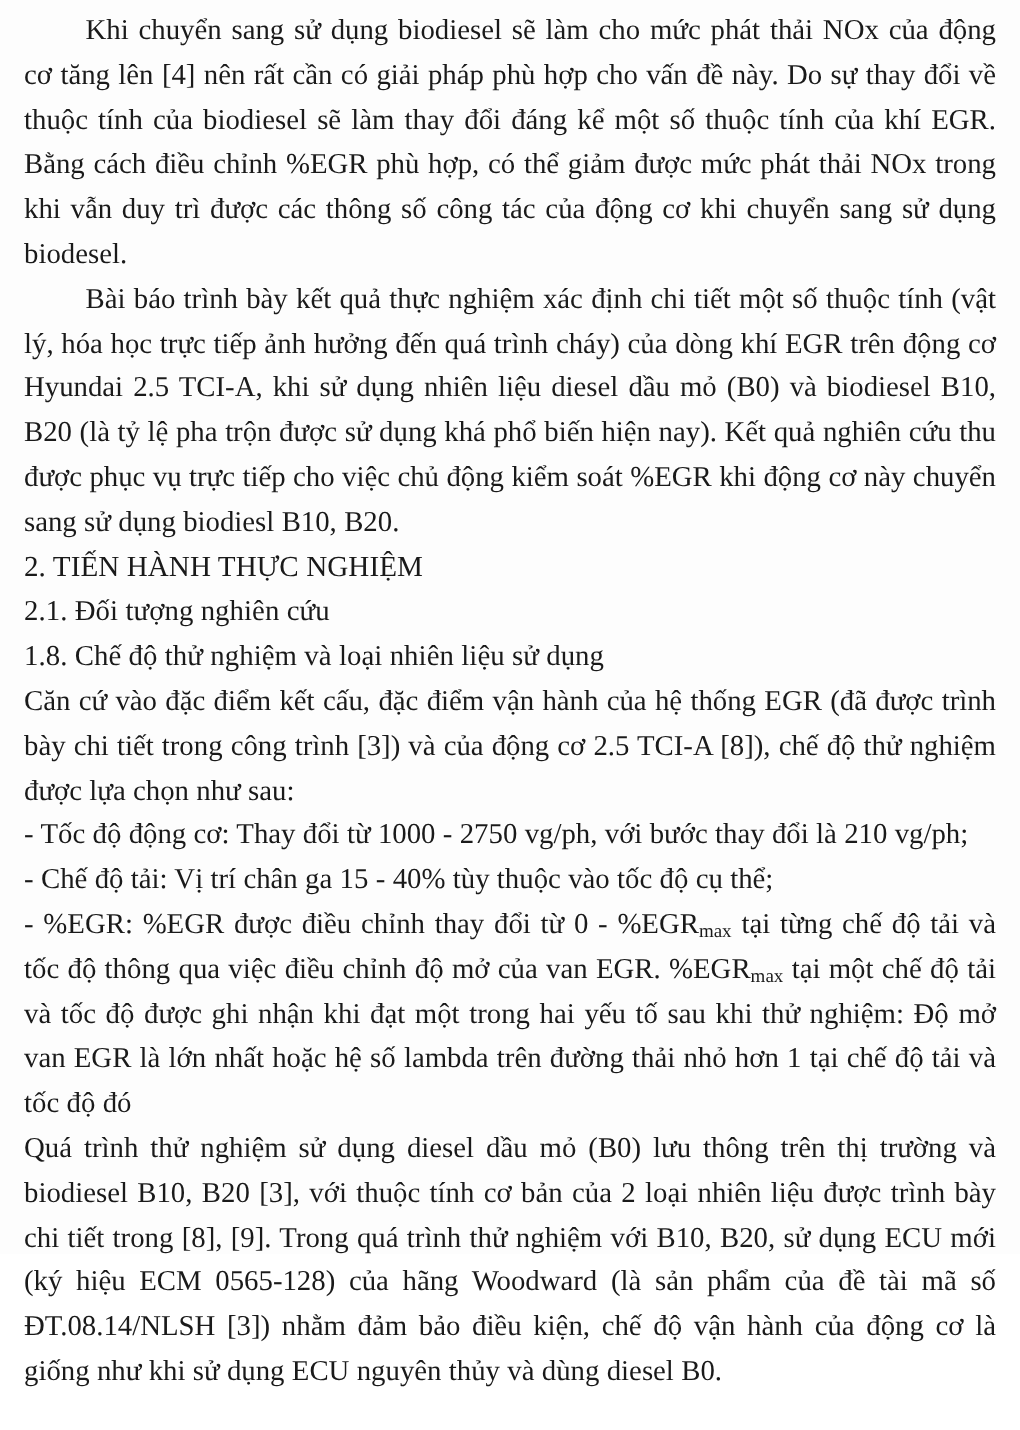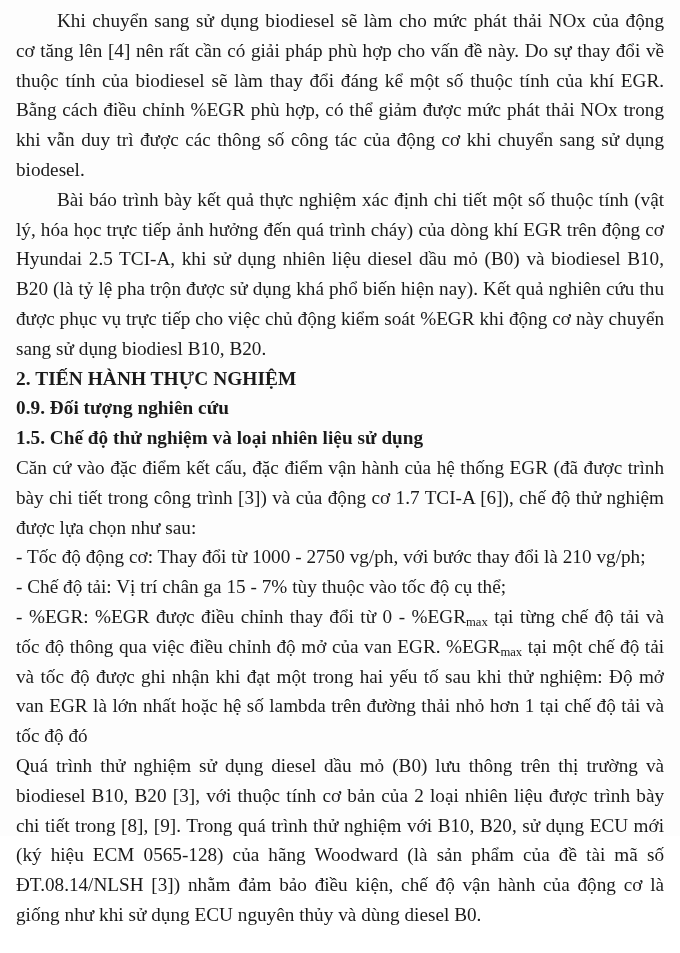--- a/index.html
+++ b/index.html
@@ -34,21 +34,21 @@
   }
   .indent {
     text-indent: 41px;
   }
   .no-justify {
     text-align: left;
   }
   .heading {
     font-size: 19.2px;
     line-height: 29.8px;
-    font-weight: bold;
+    font-weight: normal;
     margin: 0;
     text-align: left;
     letter-spacing: 0.05px;
   }
   .heading-main {
     font-size: 19.4px;
   }
   sub {
     font-size: 0.66em;
     line-height: 0;
@@ -60,28 +60,28 @@
 <body>
 
 <div class="page">
 
   <p class="body-text indent">Khi chuyển sang sử dụng biodiesel sẽ làm cho mức phát thải NOx của động cơ tăng lên [4] nên rất cần có giải pháp phù hợp cho vấn đề này. Do sự thay đổi về thuộc tính của biodiesel sẽ làm thay đổi đáng kể một số thuộc tính của khí EGR. Bằng cách điều chỉnh %EGR phù hợp, có thể giảm được mức phát thải NOx trong khi vẫn duy trì được các thông số công tác của động cơ khi chuyển sang sử dụng biodesel.</p>
 
   <p class="body-text indent">Bài báo trình bày kết quả thực nghiệm xác định chi tiết một số thuộc tính (vật lý, hóa học trực tiếp ảnh hưởng đến quá trình cháy) của dòng khí EGR trên động cơ Hyundai 2.5 TCI-A, khi sử dụng nhiên liệu diesel dầu mỏ (B0) và biodiesel B10, B20 (là tỷ lệ pha trộn được sử dụng khá phổ biến hiện nay). Kết quả nghiên cứu thu được phục vụ trực tiếp cho việc chủ động kiểm soát %EGR khi động cơ này chuyển sang sử dụng biodiesl B10, B20.</p>
 
   <h2 class="heading heading-main">2. TIẾN HÀNH THỰC NGHIỆM</h2>
 
-  <h3 class="heading">0.9. Đối tượng nghiên cứu</h3>
+  <h3 class="heading">2.1. Đối tượng nghiên cứu</h3>
 
 
-  <h3 class="heading">1.5. Chế độ thử nghiệm và loại nhiên liệu sử dụng</h3>
+  <h3 class="heading">1.8. Chế độ thử nghiệm và loại nhiên liệu sử dụng</h3>
 
-  <p class="body-text">Căn cứ vào đặc điểm kết cấu, đặc điểm vận hành của hệ thống EGR (đã được trình bày chi tiết trong công trình [3]) và của động cơ 1.7 TCI-A [6]), chế độ thử nghiệm được lựa chọn như sau:</p>
+  <p class="body-text">Căn cứ vào đặc điểm kết cấu, đặc điểm vận hành của hệ thống EGR (đã được trình bày chi tiết trong công trình [3]) và của động cơ 2.5 TCI-A [8]), chế độ thử nghiệm được lựa chọn như sau:</p>
 
   <p class="body-text no-justify">- Tốc độ động cơ: Thay đổi từ 1000 - 2750 vg/ph, với bước thay đổi là 210 vg/ph;</p>
 
-  <p class="body-text no-justify">- Chế độ tải: Vị trí chân ga 15 - 7% tùy thuộc vào tốc độ cụ thể;</p>
+  <p class="body-text no-justify">- Chế độ tải: Vị trí chân ga 15 - 40% tùy thuộc vào tốc độ cụ thể;</p>
 
   <p class="body-text"><span>- %EGR: %EGR được điều chỉnh thay đổi từ 0 - %EGR</span><sub>max</sub><span> tại từng chế độ tải và tốc độ thông qua việc điều chỉnh độ mở của van EGR. %EGR</span><sub>max</sub><span> tại một chế độ tải và tốc độ được ghi nhận khi đạt một trong hai yếu tố sau khi thử nghiệm: Độ mở van EGR là lớn nhất hoặc hệ số lambda trên đường thải nhỏ hơn 1 tại chế độ tải và tốc độ đó</span></p>
 
   <p class="body-text">Quá trình thử nghiệm sử dụng diesel dầu mỏ (B0) lưu thông trên thị trường và biodiesel B10, B20 [3], với thuộc tính cơ bản của 2 loại nhiên liệu được trình bày chi tiết trong [8], [9]. Trong quá trình thử nghiệm với B10, B20, sử dụng ECU mới (ký hiệu ECM 0565-128) của hãng Woodward (là sản phẩm của đề tài mã số ĐT.08.14/NLSH [3]) nhằm đảm bảo điều kiện, chế độ vận hành của động cơ là giống như khi sử dụng ECU nguyên thủy và dùng diesel B0.</p>
 
 </div>
 
 </body></html>

